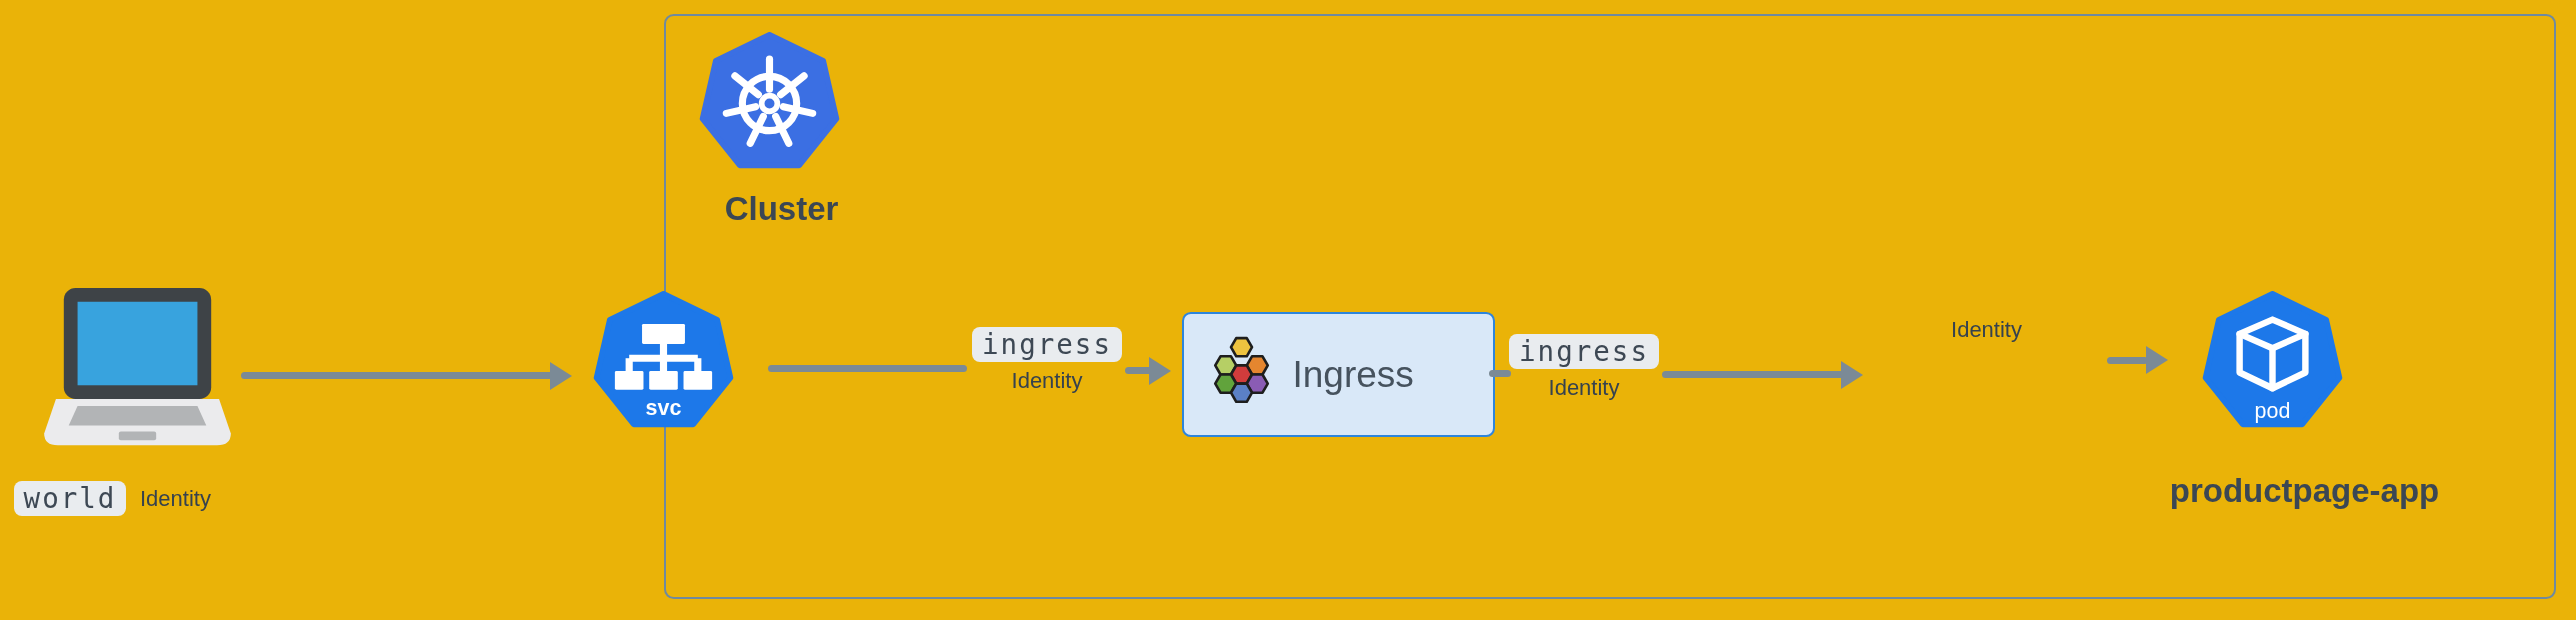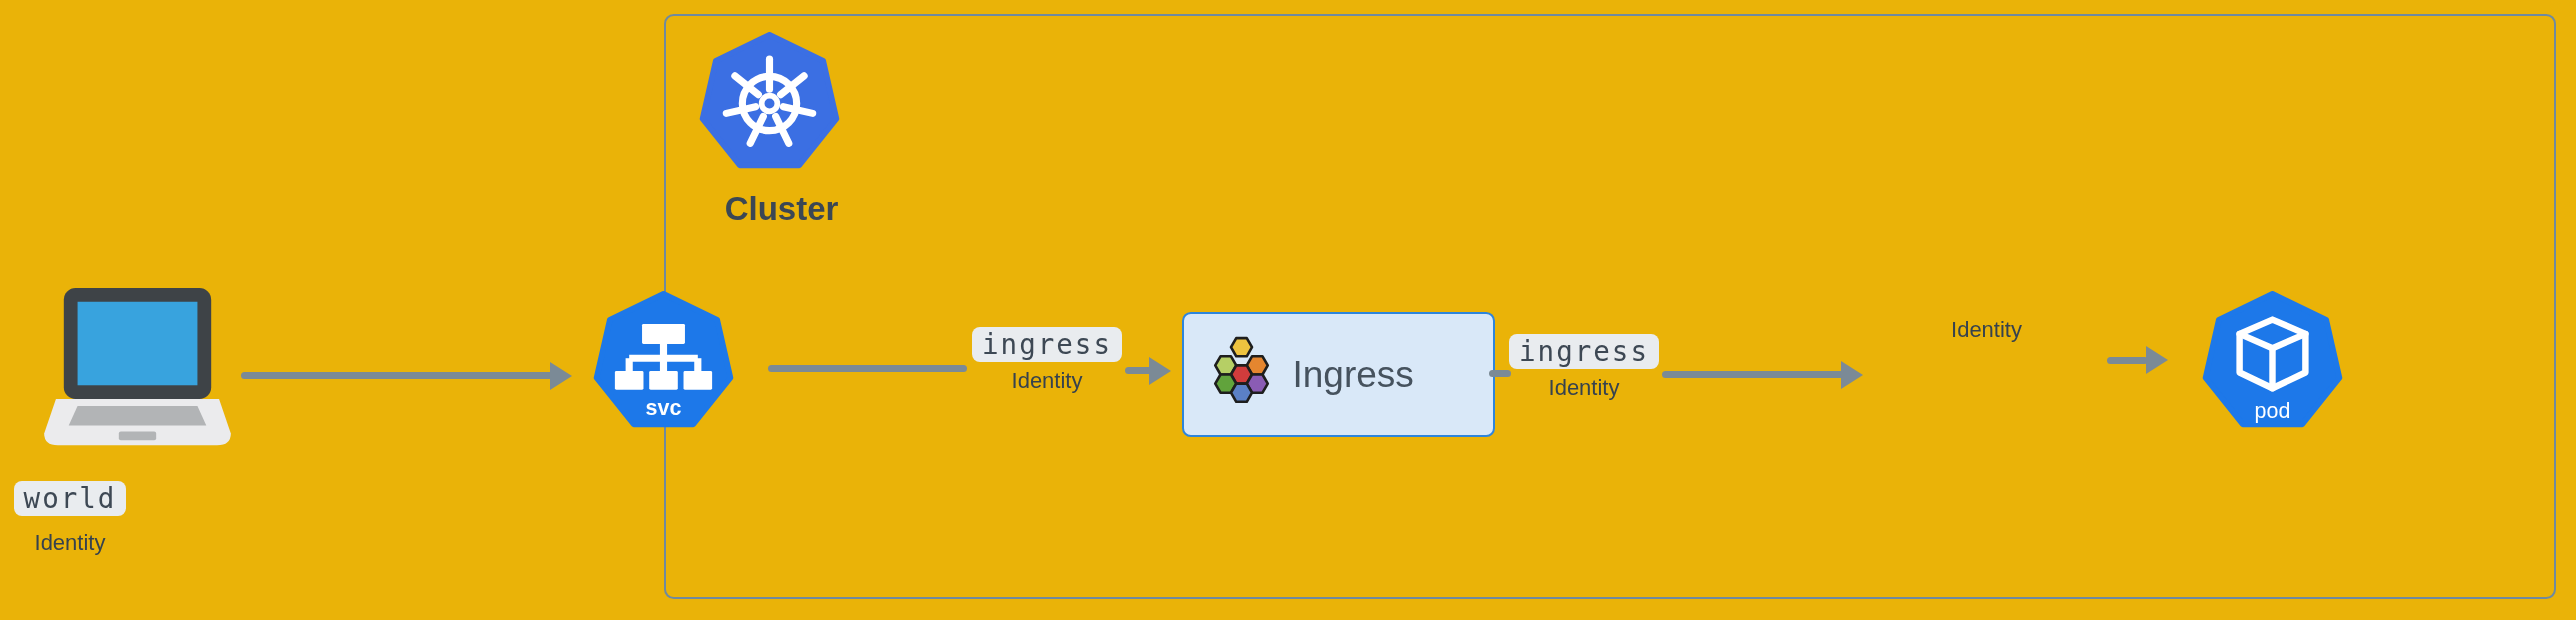--- a/index.html
+++ b/index.html
@@ -76,21 +76,21 @@
     display: flex;
     flex-direction: column;
     align-items: center;
     gap: 5.9px;
     z-index: 5;
   }
 
   .client-caption {
     position: absolute;
     display: flex;
-    flex-direction: column;
+    flex-direction: row;
     align-items: center;
     gap: 13.8px;
   }
 
   
   .ingress-box {
     position: absolute;
     left: 1182px; top: 312px;
     width: 291px; height: 121px;
     background: #d9e8f8;
@@ -215,15 +215,16 @@
 
   <svg class="abs" style="left:2201px; top:291px;" width="143" height="143" viewBox="0 0 100 100">
     <polygon points="50,2 12.5,20.1 3.2,60.7 29.2,93.2 70.8,93.2 96.8,60.7 87.5,20.1" fill="#1d78e9" stroke="#1d78e9" stroke-width="4" stroke-linejoin="round"></polygon>
     <g stroke="#ffffff" stroke-width="4.5" fill="none" stroke-linejoin="round" stroke-linecap="round">
       <path d="M 50,20 L 73,30 L 50,40 L 27,30 Z"></path>
       <path d="M 27,30 L 27,57 L 50,68 L 73,57 L 73,30"></path>
       <path d="M 50,40 L 50,68"></path>
     </g>
     <text x="50" y="89" text-anchor="middle" fill="#ffffff" font-family="Liberation Sans, sans-serif" font-size="15">pod</text>
   </svg>
+  <div class="node-title" style="left:2157px; top:472px;">productpage-app</div>
 
 </div>
 
 
 </body></html>

